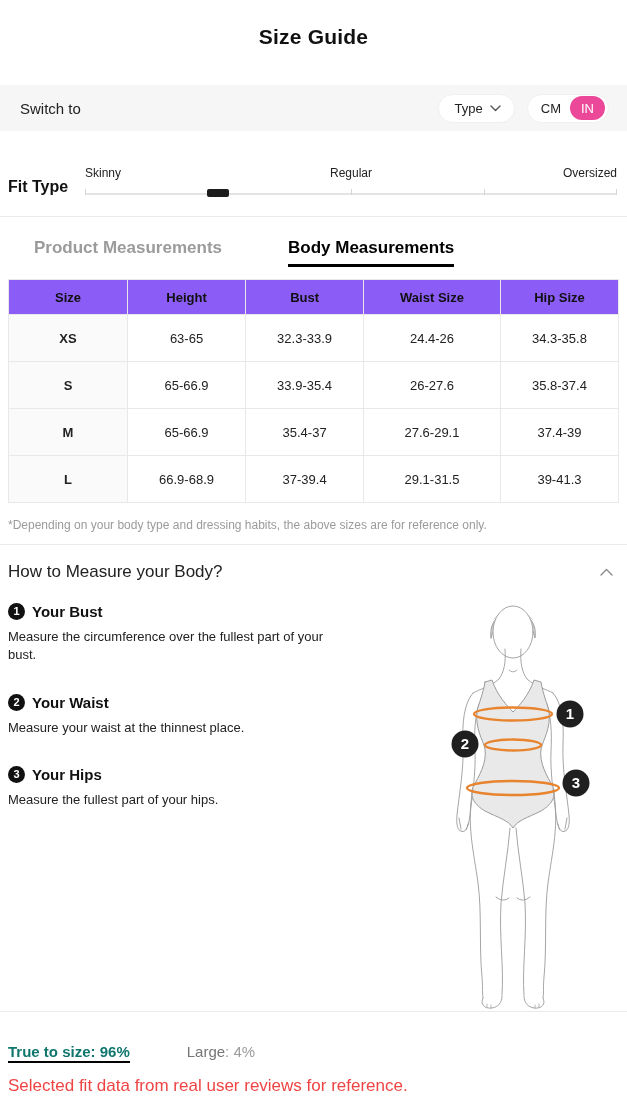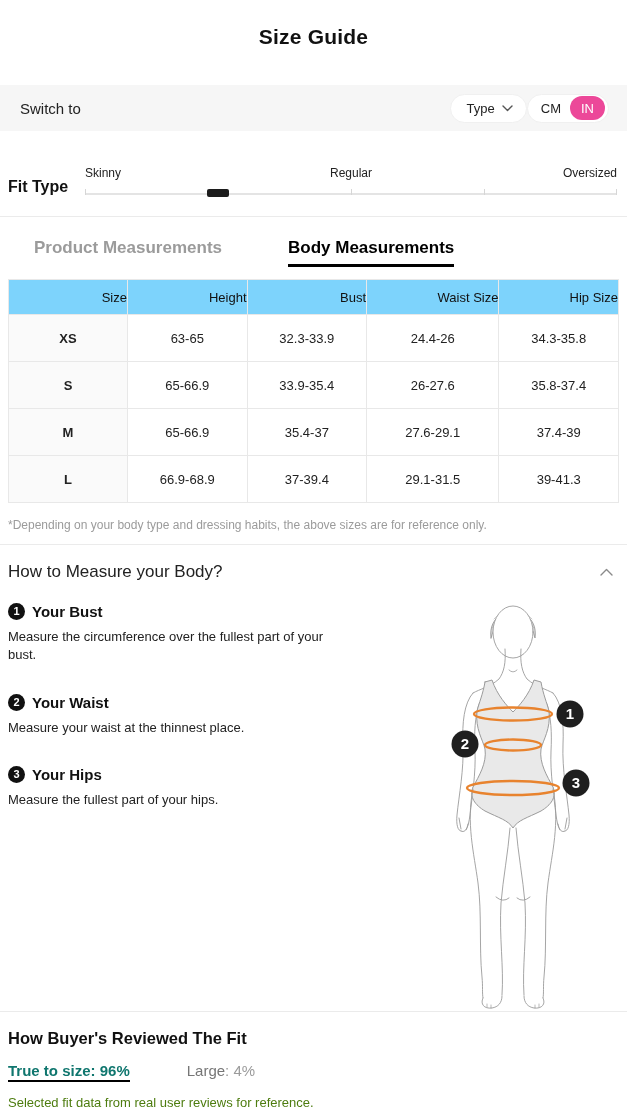--- a/index.html
+++ b/index.html
@@ -8,21 +8,21 @@
     width:627px; height:1114px; position:relative; overflow:hidden;
     font-family:"Liberation Sans","DejaVu Sans",sans-serif; color:#222;
   }
   .page-title { padding-top:25px; text-align:center; font-size:21px; font-weight:bold; color:#111; letter-spacing:.2px; }
 
   .switch-bar {
     margin-top:36px; height:46px; background:#f6f6f6;
     display:flex; align-items:center; justify-content:space-between; padding:0 18px 0 20px;
   }
   .switch-label { font-size:15px; color:#222; }
-  .switch-controls { display:flex; align-items:center; }
+  .switch-controls { display:flex; align-items:center; gap:12px; }
   .type-pill {
     background:#fff; border-radius:15px; height:29px; padding:0 13px 0 16px;
     display:flex; align-items:center; gap:7px; font-size:13px; color:#222; cursor:pointer;
     border:1px solid #f0f0f0;
   }
   .unit-toggle {
     background:#fff; border-radius:15px; height:29px; padding:0 3px 0 13px;
     display:flex; align-items:center; gap:9px; border:1px solid #f0f0f0; cursor:pointer;
   }
   .unit-off { font-size:13px; color:#222; }
@@ -47,21 +47,21 @@
   .divider { height:1px; background:#ebebeb; }
 
   .tabs { display:flex; gap:40px; padding:20px 8px 0 8px; }
   .tab { font-size:17px; font-weight:bold; color:#9b9b9b; line-height:21px; cursor:pointer;margin-left:26px; }
   .tab.active { color:#000; padding-bottom:6px; border-bottom:3px solid #000; }
 
   table.size-table {
     margin:12px 8px 0 8px; width:611px; border-collapse:collapse; text-align:center; font-size:13px;
   }
   .size-table th, .size-table td { border:1px solid #e8e8e8; }
-  .size-table th { height:35px; background:#7dd3fc; font-weight:normal; color:#111;text-align:right; }
+  .size-table th { height:35px; background:#8b5cf6; font-weight:bold; color:#111; }
   .size-table td { height:47px; color:#222; }
   .size-table td.size-col { background:#fafafa; font-weight:bold; width:119px; }
 
   .footnote { margin:15px 8px 0 8px; font-size:12px; color:#9b9b9b; }
   .divider.d2 { margin-top:12px; }
 
   .howto-header { display:flex; align-items:center; justify-content:space-between; padding:17px 14px 0 8px; }
   .howto-title { font-size:17px; color:#222; }
 
   .measure-section { position:relative; height:420px; margin-top:9px; }
@@ -76,21 +76,21 @@
   .step-desc { font-size:13px; color:#222; line-height:1.4; }
   .figure-wrap { position:absolute; top:0; right:0; width:197px; height:420px; }
 
   .reviewed { padding:17px 8px 0 8px; }
   .reviewed-title { font-size:16.5px; font-weight:bold; color:#111; }
   .fit-stats { margin-top:14px; display:flex; align-items:baseline; }
   .stat-true { font-size:15px; font-weight:bold; color:#0f766e; padding-bottom:1px; border-bottom:2.5px solid #000; }
   .stat-large { margin-left:57px; font-size:15px; }
   .stat-large .lbl { font-weight:normal; color:#767676; }
   .stat-large .val { color:#9b9b9b; }
-  .reviewed-note { margin-top:13px; font-size:13px; color:#4d7c0f; }
+  .reviewed-note { margin-top:13px; font-size:17px; color:#ef4444; }
 </style>
 </head>
 <body>
 
 <div class="page-title">Size Guide</div>
 
 <div class="switch-bar">
   <div class="switch-label">Switch to</div>
   <div class="switch-controls">
     <div class="type-pill">
@@ -258,19 +258,18 @@
         <circle cx="146" cy="192" r="13.5" fill="#1f1f1f"></circle>
         <text x="146" y="197">3</text>
       </g>
     </svg>
   </div>
 </div>
 
 <div class="divider"></div>
 
 <div class="reviewed">
-  <div class="reviewed-title">How Buyer's Reviewed The Fit</div>
   <div class="fit-stats">
     <div class="stat-true"><span>True to size</span><span>: </span><span>96%</span></div>
     <div class="stat-large"><span class="lbl">Large</span><span class="val">: </span><span class="val">4%</span></div>
   </div>
   <div class="reviewed-note">Selected fit data from real user reviews for reference.</div>
 </div>
 
 </body></html>

